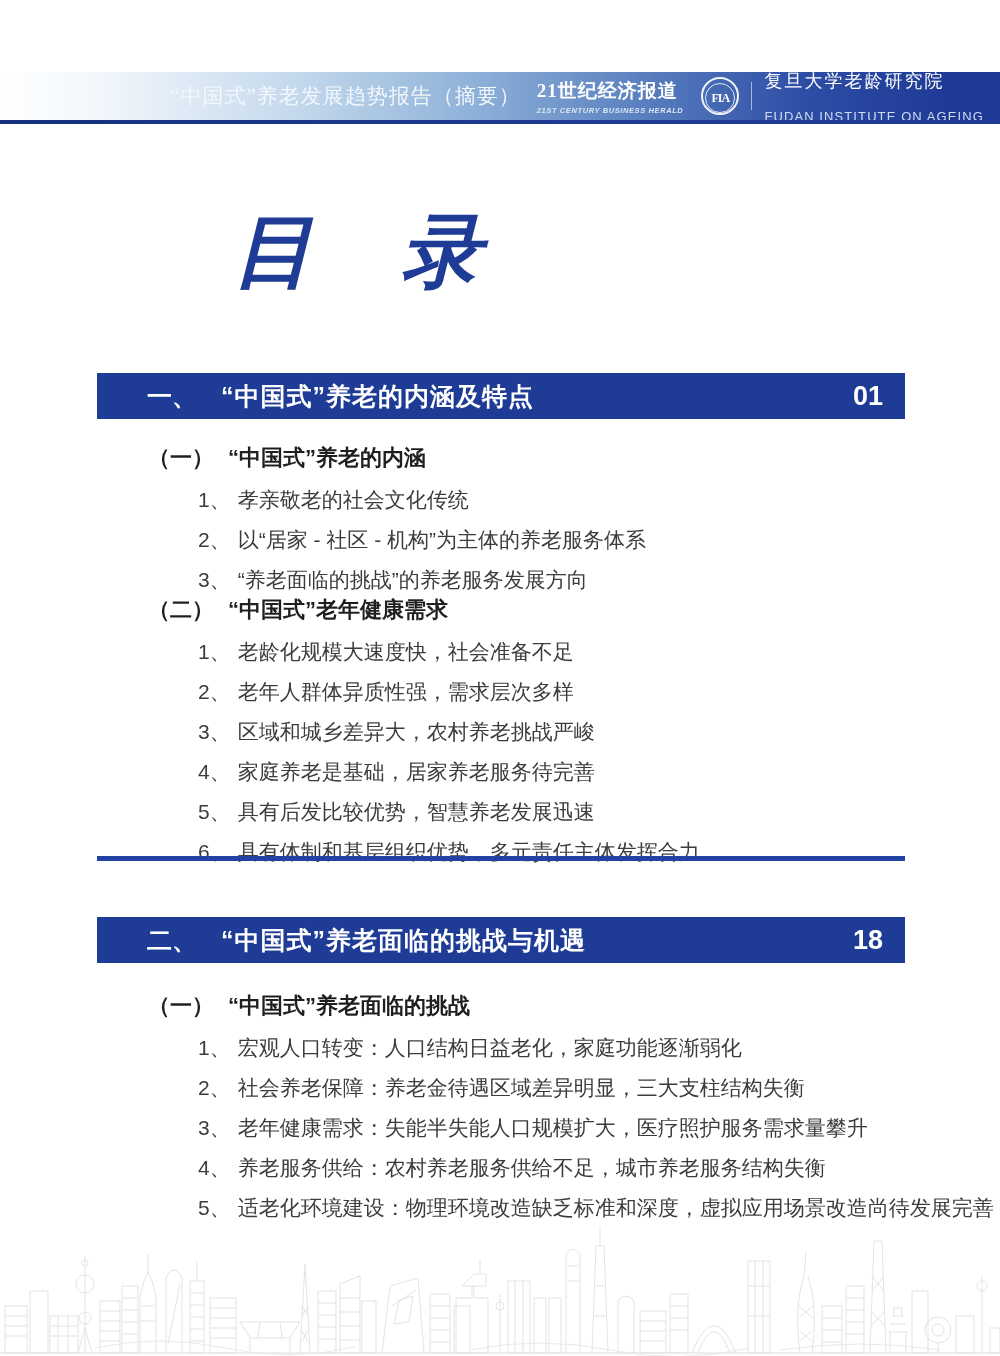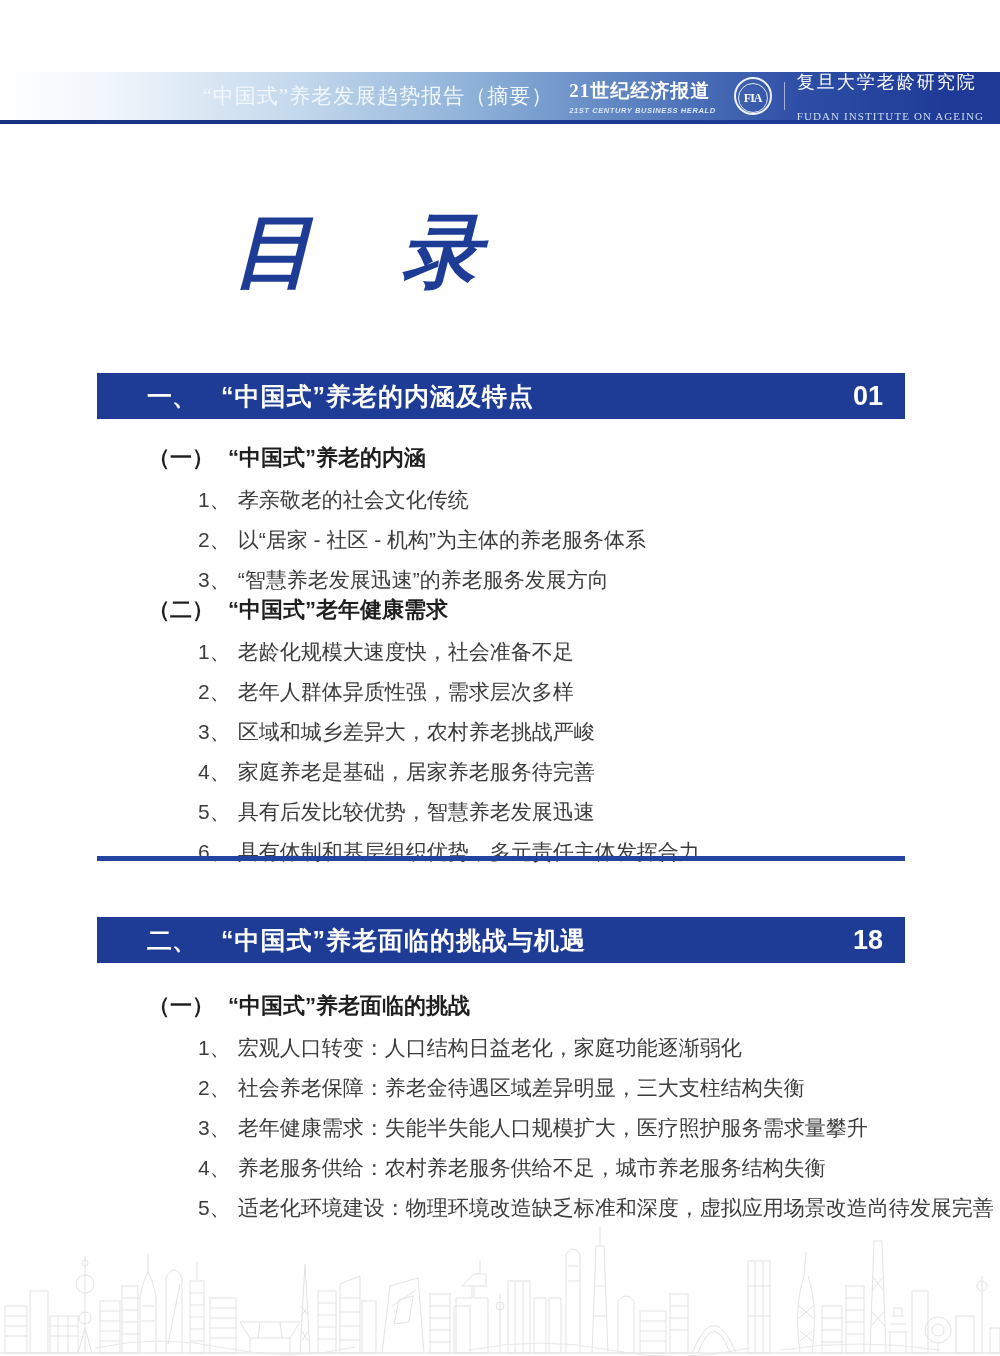--- a/index.html
+++ b/index.html
@@ -63,21 +63,21 @@
     width: 1px; height: 28px;
     background: rgba(255,255,255,0.55);
     margin: 0 12px;
   }
   .institute-block { color: #ffffff; }
   .institute-name {
     font-family: "Liberation Serif", serif;
     font-size: 18px; letter-spacing: 2px; white-space: nowrap;
   }
   .institute-sub {
-    font-size: 11px; letter-spacing: 1.1px; color: #cfddef; margin-top: 16px; font-family: Liberation Serif, serif;
+    font-size: 13px; letter-spacing: 1.1px; color: #cfddef; margin-top: 16px;
   }
 
   
   .toc-title {
     position: absolute;
     top: 208px; left: 233px;
     display: flex; align-items: baseline;
     color: #1e3c96;
     font-style: italic;
   }
@@ -179,21 +179,21 @@
     <div class="toc-item">
       <span class="item-num">1、</span>
       <span>孝亲敬老的社会文化传统</span>
     </div>
     <div class="toc-item">
       <span class="item-num">2、</span>
       <span>以“居家 - 社区 - 机构”为主体的养老服务体系</span>
     </div>
     <div class="toc-item">
       <span class="item-num">3、</span>
-      <span>“智慧养老发展迅速”的养老服务发展方向</span>
+      <span>“养老面临的挑战”的养老服务发展方向</span>
     </div>
   </div>
 </div>
 
 <div class="subsection sub-2">
   <div class="sub-heading">
     <span class="sub-label">（二）</span>
     <span>“中国式”老年健康需求</span>
   </div>
   <div class="item-list">

